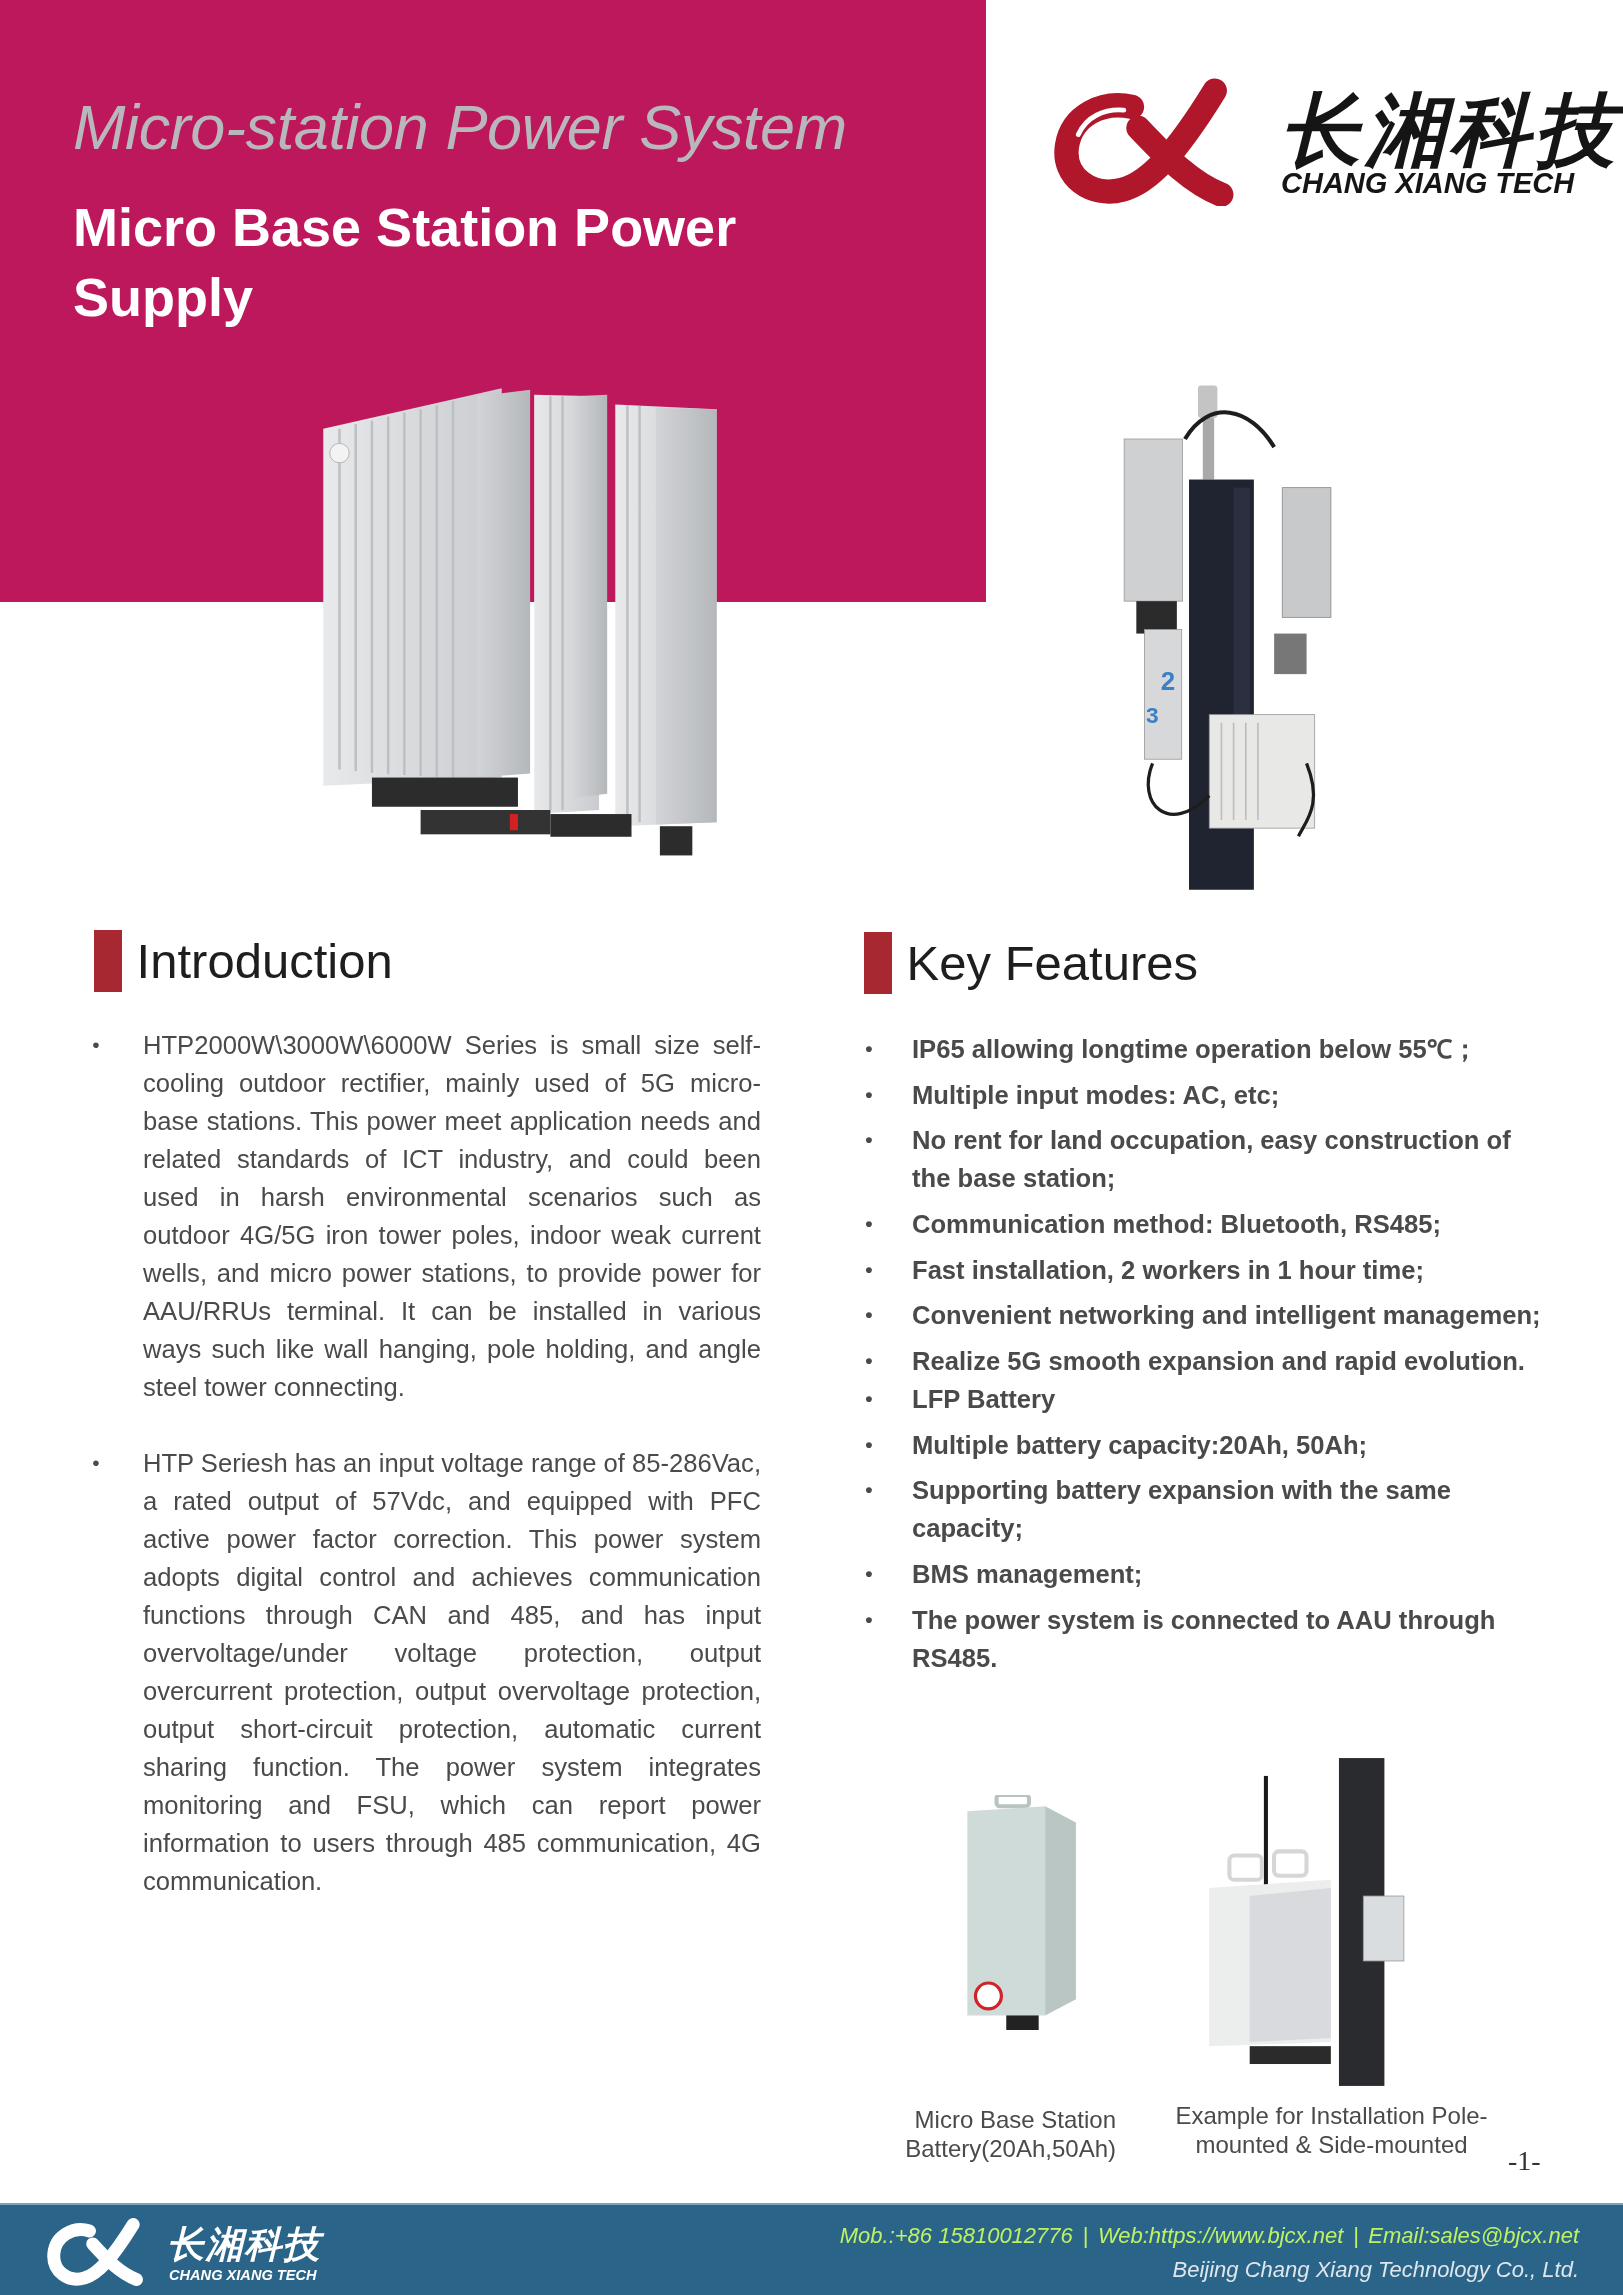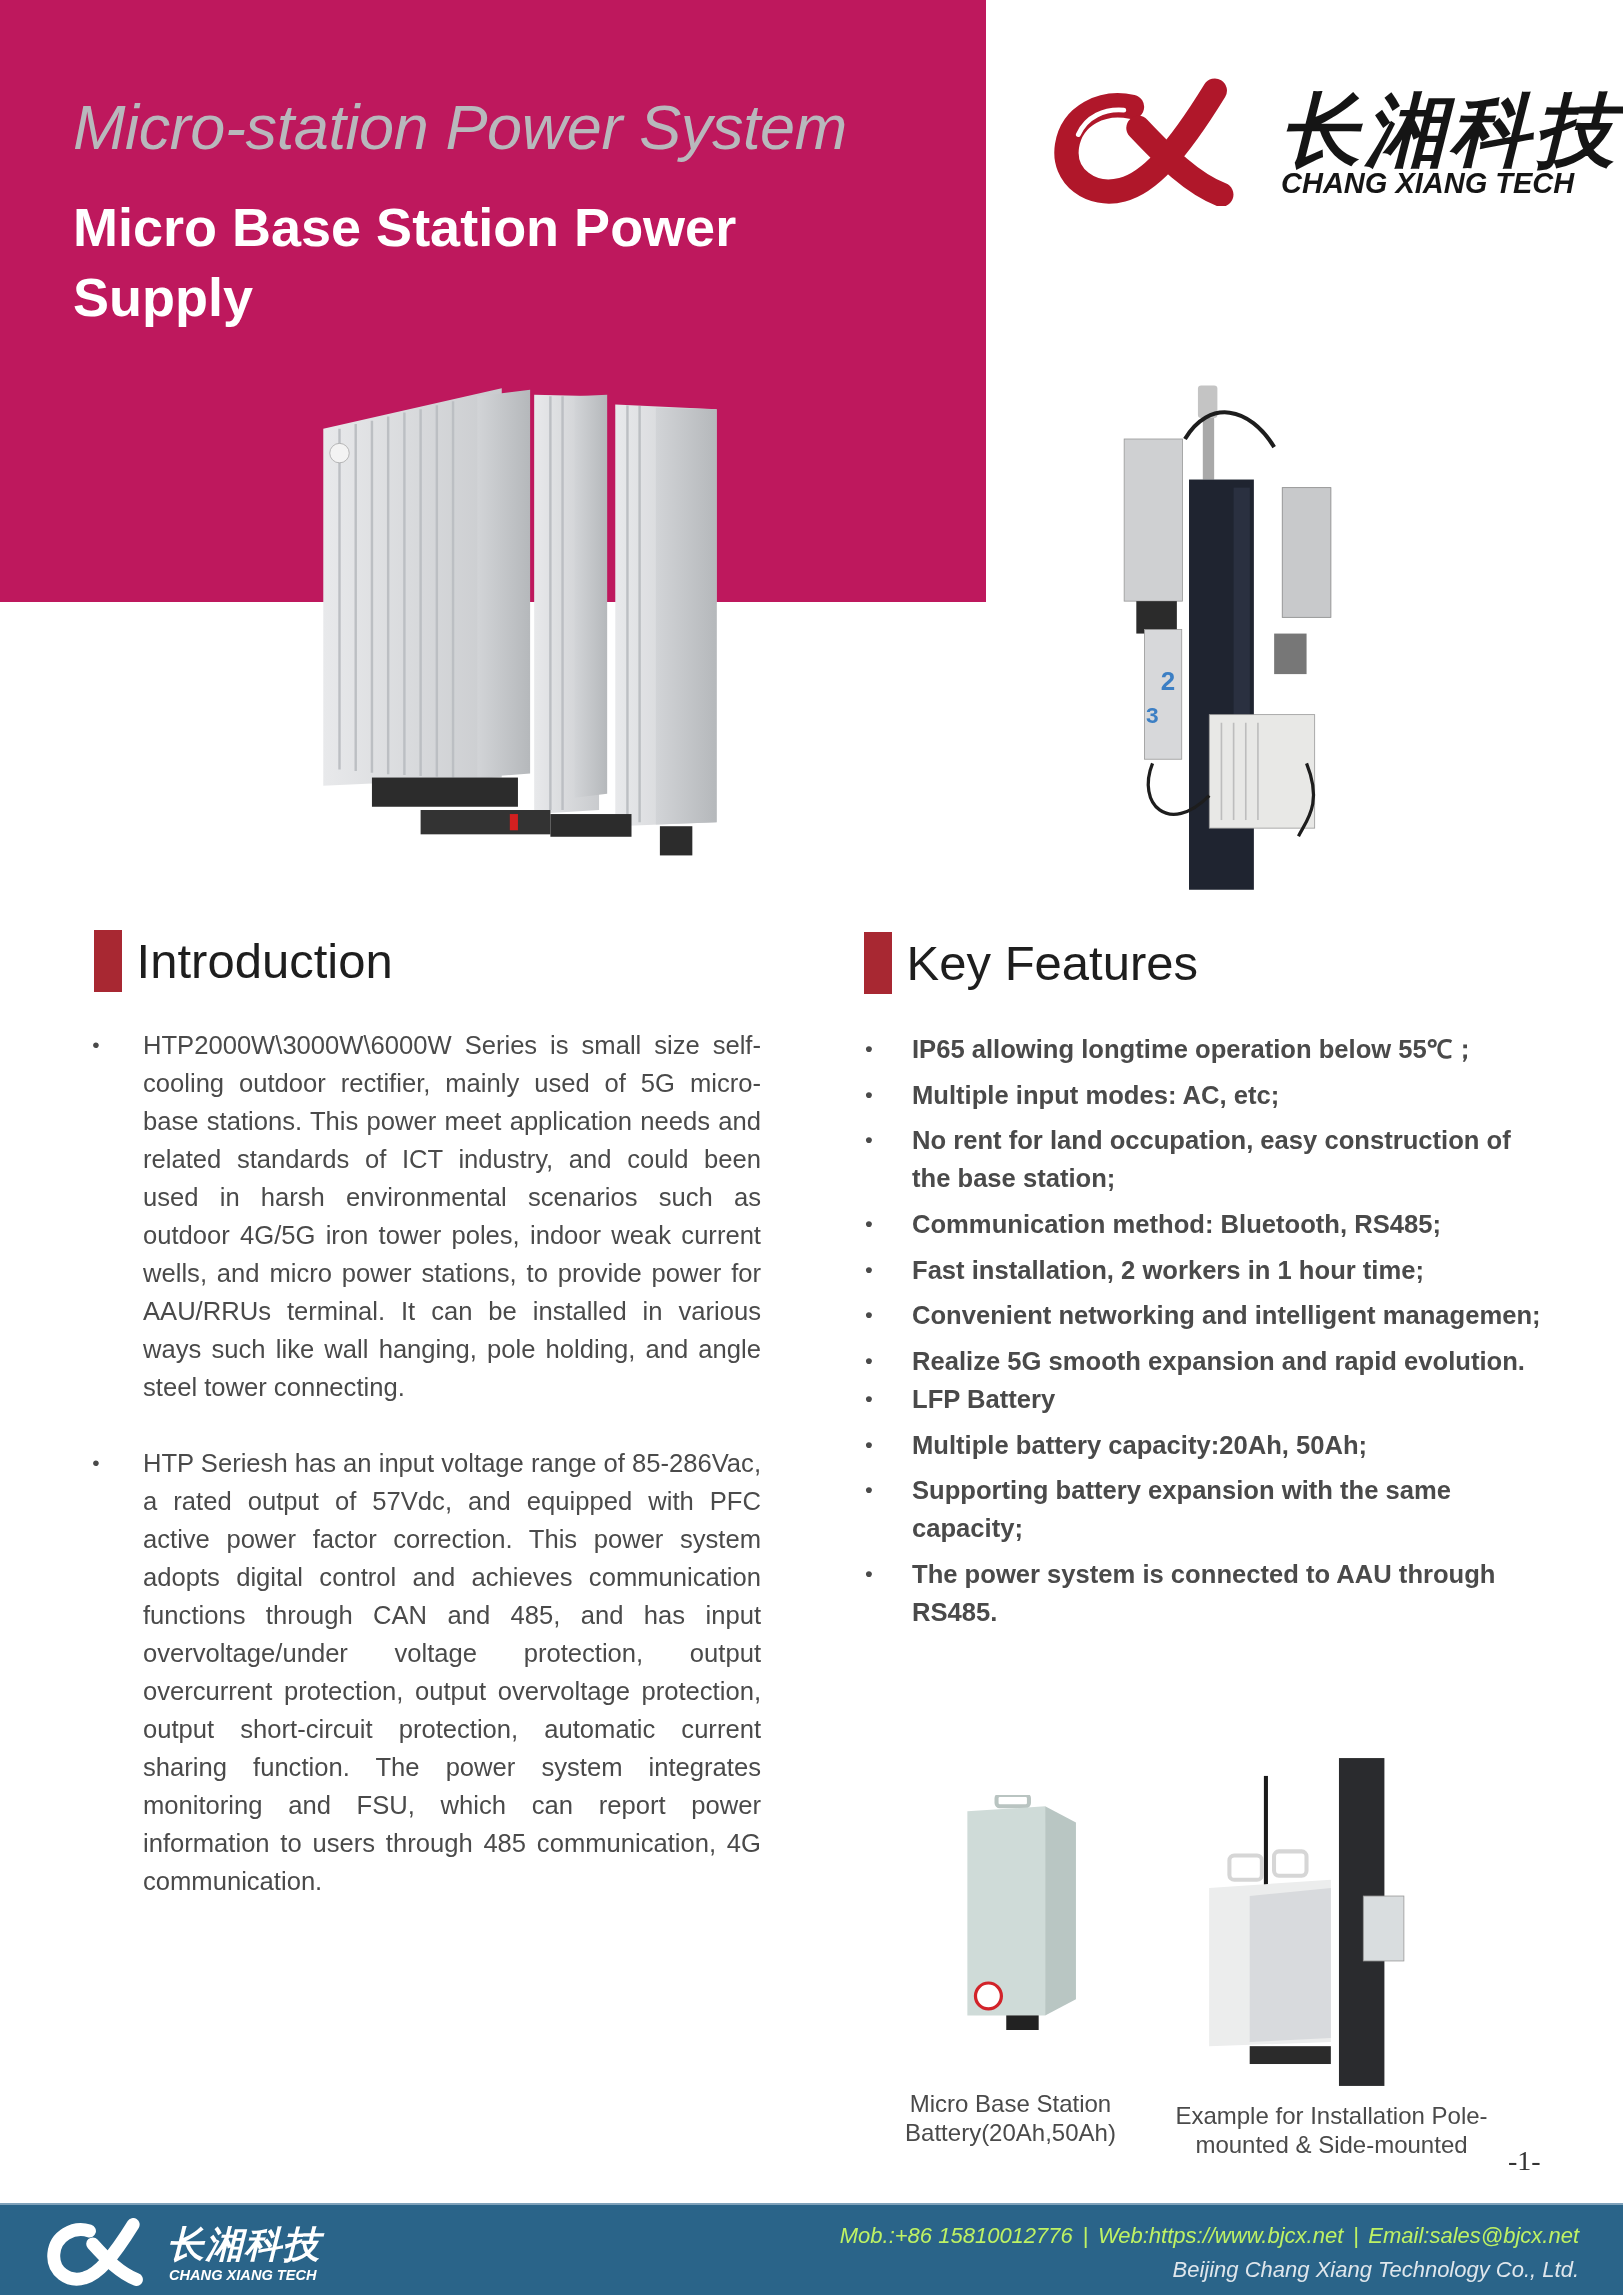--- a/index.html
+++ b/index.html
@@ -153,20 +153,21 @@
   <li style="width:666px">No rent for land occupation, easy construction of the base station;</li>
   <li>Communication method: Bluetooth, RS485;</li>
   <li>Fast installation, 2 workers in 1 hour time;</li>
   <li>Convenient networking and intelligent managemen;</li>
   <li>Realize 5G smooth expansion and rapid evolution.</li>
 </ul>
 <ul class="feat-list feat-b">
   <li>LFP Battery</li>
   <li>Multiple battery capacity:20Ah, 50Ah;</li>
   <li style="width:617px">Supporting battery expansion with the same capacity;</li>
+  <li>BMS management;</li>
   <li style="width:649px">The power system is connected to AAU through RS485.</li>
 </ul>
 
 <svg class="battery-img" viewBox="0 0 170 290">
   <rect x="40" y="0" width="40" height="14" rx="4" fill="none" stroke="#b9c4c1" stroke-width="5"></rect>
   <polygon points="4,20 100,14 100,272 4,272" fill="#cfdbd8"></polygon>
   <polygon points="100,14 138,34 138,252 100,272" fill="#b9c6c3"></polygon>
   <circle cx="30" cy="248" r="16" fill="#fff" stroke="#d2232a" stroke-width="4"></circle>
   <rect x="52" y="272" width="40" height="18" fill="#222"></rect>
 </svg>
@@ -174,21 +175,21 @@
   <rect x="170" y="0" width="56" height="404" fill="#2a2b2e"></rect>
   <line x1="80" y1="22" x2="80" y2="160" stroke="#1a1a1a" stroke-width="5"></line>
   <rect x="200" y="170" width="50" height="80" fill="#d9dddf" stroke="#999"></rect>
   <polygon points="10,160 160,150 160,350 10,355" fill="#eceded"></polygon>
   <polygon points="60,170 160,160 160,345 60,350" fill="#d8dadd"></polygon>
   <rect x="35" y="120" width="40" height="30" rx="6" fill="none" stroke="#d6d6d6" stroke-width="5"></rect>
   <rect x="90" y="115" width="40" height="30" rx="6" fill="none" stroke="#d6d6d6" stroke-width="5"></rect>
   <rect x="60" y="355" width="100" height="22" fill="#2b2b2b"></rect>
 </svg>
 <div class="caption cap1">
-  <span style="white-space:normal; display:block; width:211px; margin:0 auto;">Micro Base Station Battery(20Ah,50Ah)</span>
+  <span style="white-space:normal; display:block; width:211px; margin:16px auto;text-align:right;">Micro Base Station Battery(20Ah,50Ah)</span>
 </div>
 <div class="caption cap2">
   <span style="white-space:normal; display:block; width:333px; margin:12px auto;">Example for Installation Pole-mounted &amp; Side-mounted</span>
 </div>
 <div class="page-no">-1-</div>
 
 <div class="footer">
   <svg class="footer-mark" width="106" height="68" viewBox="0 0 130 84">
     <path d="M52 16 C32 10 10 22 8 44 C6 66 26 80 46 74 C62 70 80 50 106 8" fill="none" stroke="#ffffff" stroke-width="16" stroke-linecap="round"></path>
     <path d="M56 32 C74 52 90 68 110 76" fill="none" stroke="#ffffff" stroke-width="16" stroke-linecap="round"></path>

